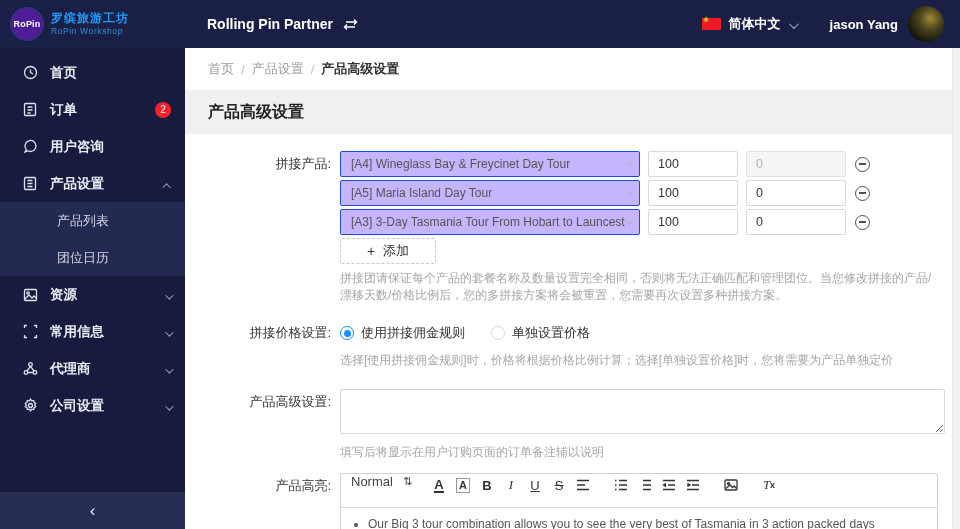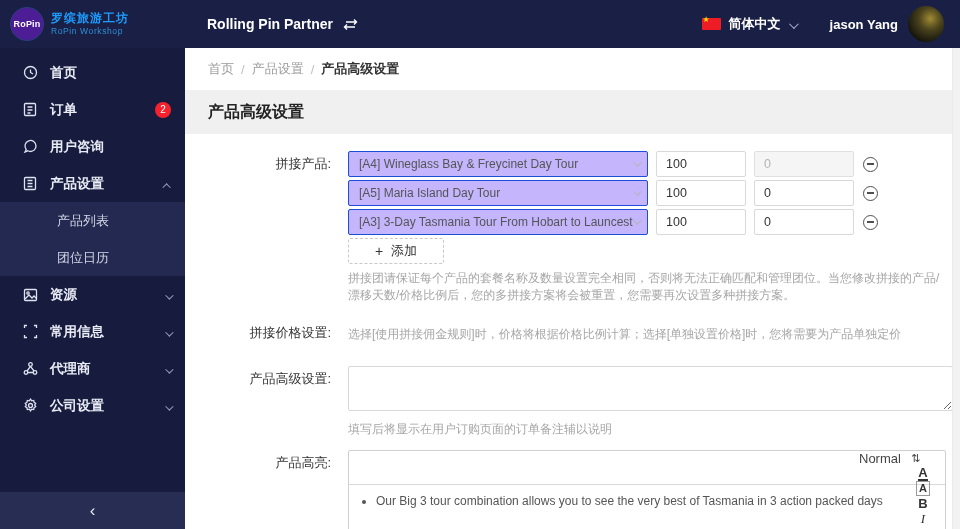--- a/index.html
+++ b/index.html
@@ -49,21 +49,21 @@
   
   .main { margin-left:185px; }
   .breadcrumb { height:42px; background:#fff; display:flex; align-items:center; padding-left:23px; font-size:13px; }
   .crumb { color:#9b9b9b; }
   .crumb-sep { color:#c0c0c0; margin:0 7px; }
   .crumb.current { color:#333; font-weight:700; }
   .title-band { height:44px; background:#f0f0f0; display:flex; align-items:center; padding-left:23px; }
   .page-title { font-size:16px; font-weight:700; color:#222; }
 
   .content { padding-top:17px; }
-  .form-row { display:flex;gap:8px; }
+  .form-row { display:flex; }
   .form-label { width:155px; flex:0 0 155px; text-align:right; padding-right:9px;
     font-size:13px; color:#333; line-height:26px; }
   .form-control { flex:1; }
 
   .product-row { display:flex; align-items:center; margin-bottom:3px; }
   .select-box { width:300px; height:26px; border:1px solid #1d4ed8; border-radius:2px; background:#c4b5fd;
     font-size:12px; color:#555; display:flex; align-items:center; padding:0 8px 0 10px; cursor:pointer; }
   .select-text { flex:1; white-space:nowrap; overflow:hidden; }
   .select-box .chev { width:6px; height:6px; border-color:#b5b5b5; }
   .ratio-input, .offset-input { height:26px; border:1px solid #d9d9d9; border-radius:2px;
@@ -93,21 +93,21 @@
     display:inline-flex; align-items:center; justify-content:center; }
   .radio-opt.checked .radio-dot { border-color:#1890ff; }
   .radio-opt.checked .radio-dot::after { content:""; width:7px; height:7px; border-radius:50%; background:#1890ff; }
   .radio-label { font-size:13px; color:#333; margin-left:7px; }
 
   .remark-textarea { width:605px; height:45px; border:1px solid #d9d9d9; border-radius:2px;
     resize:both; font-size:13px; padding:5px 8px; color:#333;
     font-family:"Liberation Sans","DejaVu Sans",sans-serif; }
 
   .editor { width:598px; border:1px solid #d0d0d0; border-radius:2px; }
-  .ql-toolbar { height:34px; border-bottom:1px solid #d9d9d9; display:flex; align-items:flex-end; padding:0 10px;flex-direction:column; }
+  .ql-toolbar { height:34px; border-bottom:1px solid #d9d9d9; display:flex; align-items:flex-start; padding:0 10px; }
   .ql-picker { display:flex; align-items:center; font-size:13px; color:#444; cursor:pointer; width:76px; }
   .ql-updown { font-size:11px; color:#444; margin-left:10px; }
   .ql-btn { width:22px; height:22px; display:inline-flex; align-items:center; justify-content:center;
     cursor:pointer; font-size:13px; color:#333; margin:0 1px; background:none; border:none; }
   .ql-group-gap { width:14px; }
   .tb-color { font-weight:700; border-bottom:2px solid #333; line-height:13px; }
   .tb-bg { font-weight:700; border:1px solid #999; padding:0 2px; font-size:11px; line-height:13px; }
   .tb-bold { font-weight:700; }
   .tb-italic { font-style:italic; font-family:"Liberation Serif","DejaVu Serif",serif; }
   .tb-underline { text-decoration:underline; }
@@ -314,20 +314,30 @@
           <span>添加</span>
         </button>
 
         <div class="help-text">拼接团请保证每个产品的套餐名称及数量设置完全相同，否则将无法正确匹配和管理团位。当您修改拼接的产品/漂移天数/价格比例后，您的多拼接方案将会被重置，您需要再次设置多种拼接方案。</div>
       </div>
     </div>
 
     <div class="form-row row-gap16">
       <div class="form-label">拼接价格设置:</div>
       <div class="form-control">
+        <div class="radio-group">
+          <span class="radio-opt checked">
+            <span class="radio-dot"></span>
+            <span class="radio-label">使用拼接佣金规则</span>
+          </span>
+          <span class="radio-opt">
+            <span class="radio-dot"></span>
+            <span class="radio-label">单独设置价格</span>
+          </span>
+        </div>
         <div class="help-text">选择[使用拼接佣金规则]时，价格将根据价格比例计算；选择[单独设置价格]时，您将需要为产品单独定价</div>
       </div>
     </div>
 
     <div class="form-row row-gap20">
       <div class="form-label">产品高级设置:</div>
       <div class="form-control">
         <textarea class="remark-textarea" value="" style=""></textarea>
         <div class="help-text">填写后将显示在用户订购页面的订单备注辅以说明</div>
       </div>

